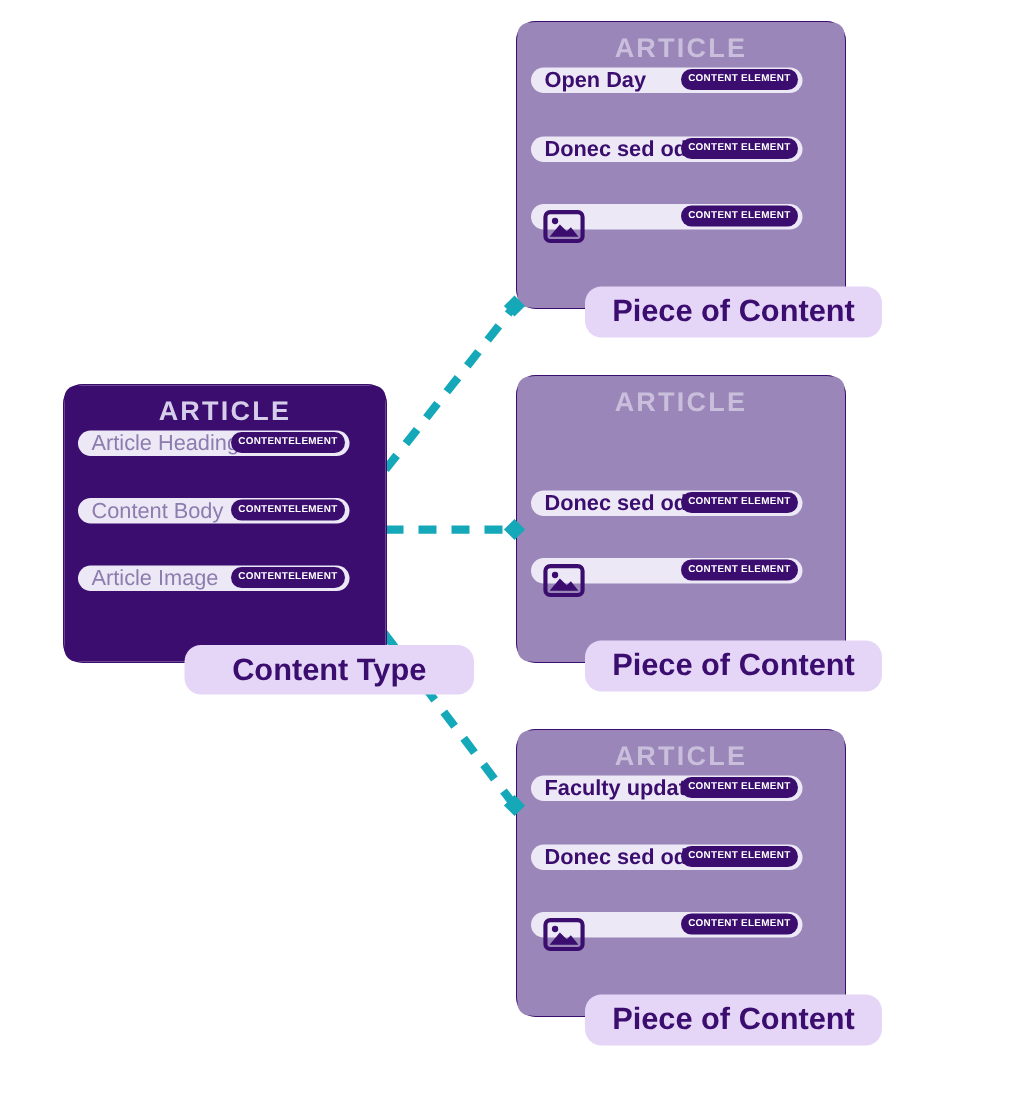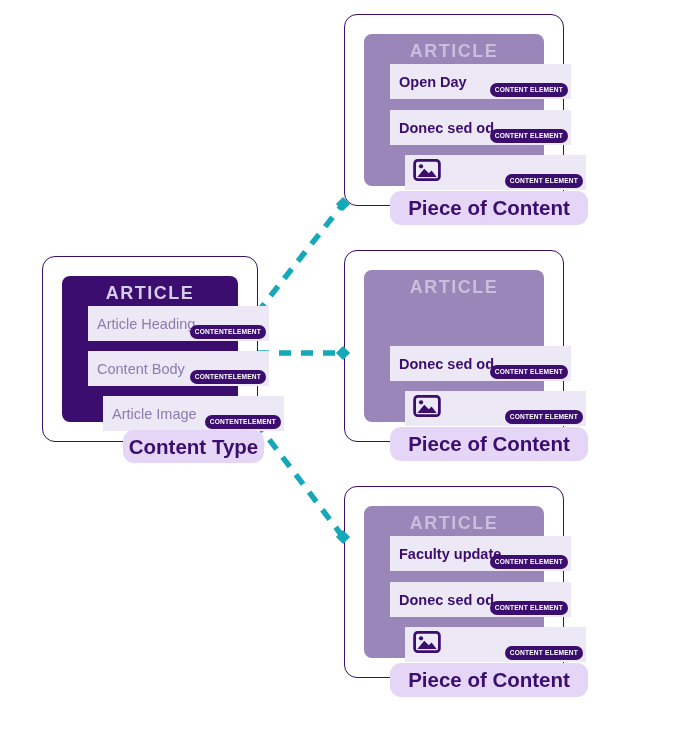--- a/index.html
+++ b/index.html
@@ -15,59 +15,59 @@
   }
   *{margin:0;padding:0;box-sizing:border-box;}
   body{background:#fff;font-family:"Liberation Sans",sans-serif;}
   #diagram{position:relative;width:680px;height:731px;background:var(--white,#ffffff);overflow:hidden;}
 
   
   #connector-lines{position:absolute;left:0;top:0;width:680px;height:731px;z-index:1;}
   #connector-lines line{stroke:var(--teal,#14a8b8);stroke-width:5.5;stroke-dasharray:12 10;}
 
   
-  .card{position:absolute;background:var(--white,#ffffff);border:1.7px solid var(--dark-purple,#3a0d6e);border-radius:13px;padding:19px;z-index:2;}
+  .card{position:absolute;background:var(--white,#ffffff);border:1.7px solid var(--dark-purple,#3a0d6e);border-radius:13px;padding:0;z-index:2;}
   .card-body{position:relative;width:100%;height:100%;border-radius:8px;}
   .dark-body{background:var(--dark-purple,#3a0d6e);}
   .purple-body{background:var(--card-purple,#9a86b8);}
 
   #content-type-card{left:42px;top:256px;width:216px;height:186px;}
   .piece-card{left:344px;width:220px;height:192px;}
   #piece-card-0{top:14px;}
   #piece-card-1{top:250px;}
   #piece-card-2{top:486px;}
 
   .card-title{text-align:center;font-weight:bold;font-size:18px;letter-spacing:1.5px;padding-top:7px;}
   .dark-body .card-title{color:var(--title-on-dark,#d6cdea);}
   .purple-body .card-title{color:var(--title-on-purple,#c9bedb);}
 
-  .row{position:absolute;left:26px;width:181px;height:35px;background:var(--row-bg,#ece8f6);border-radius:0;}
+  .row{position:absolute;left:9px;width:181px;height:17px;background:var(--row-bg,#ece8f6);border-radius:12px;}
   .row-1{top:30px;}
   .row-2{top:75px;}
-  .row-3{top:120px;margin-left:15px;}
+  .row-3{top:120px;}
   .piece-card .row-1{top:30px;}
   .piece-card .row-2{top:76px;}
   .piece-card .row-3{top:121px;}
 
   .row-label{position:absolute;left:9px;top:50%;transform:translateY(-50%);font-size:14.5px;white-space:nowrap;}
   .ct-label{color:var(--muted-row-text,#8d7cae);font-weight:normal;}
   .pc-label{color:var(--dark-purple,#3a0d6e);font-weight:bold;}
 
   .badge{position:absolute;right:3px;bottom:2px;background:var(--dark-purple,#3a0d6e);color:#fff;
          font-size:6.6px;font-weight:bold;letter-spacing:0.2px;line-height:1;padding:3.5px 5px;
          border-radius:7px;white-space:nowrap;}
 
   .img-icon{position:absolute;left:8px;top:4px;width:28px;height:22px;color:var(--dark-purple,#3a0d6e);}
   .img-icon svg{display:block;width:100%;height:100%;}
 
   
   .tag{position:absolute;background:var(--pill-bg,#e5d6f7);color:var(--dark-purple,#3a0d6e);
        font-weight:bold;font-size:20.5px;border-radius:11px;display:flex;align-items:center;
        justify-content:center;z-index:4;white-space:nowrap;text-align:right;}
-  #content-type-tag{left:80px;top:173px;width:141px;height:33px;}
+  #content-type-tag{left:80px;top:173px;width:193px;height:33px;}
   .piece-tag{left:45px;top:176px;width:198px;height:34px;}
 
   
   .diamond{position:absolute;width:10px;height:10px;background:var(--teal,#14a8b8);transform:rotate(45deg);z-index:3;}
   #diamond-0{left:338px;top:199px;}
   #diamond-1{left:338px;top:348px;}
   #diamond-2{left:338px;top:532px;}
 </style>
 </head>
 <body>

